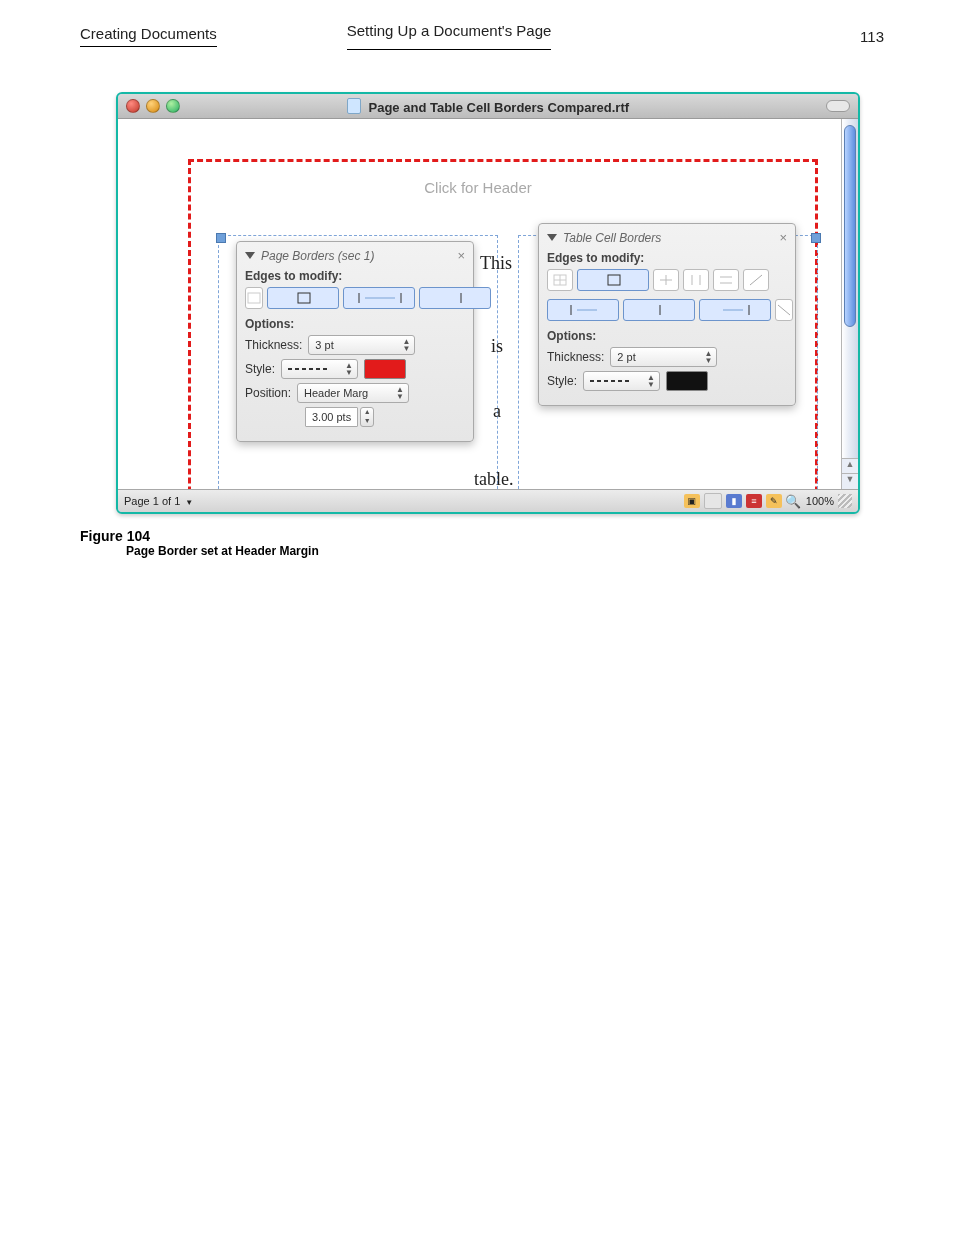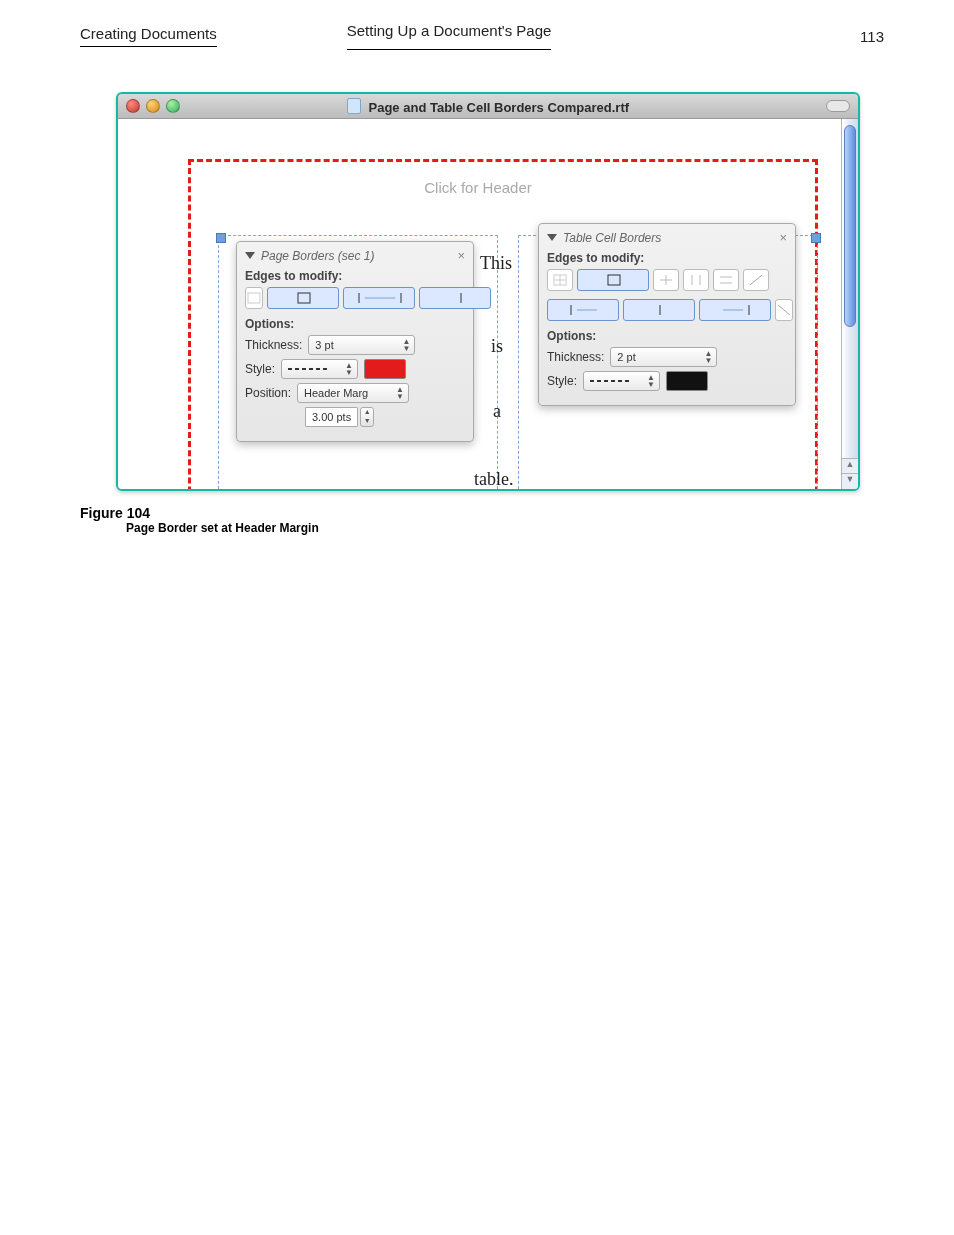--- a/index.html
+++ b/index.html
@@ -324,20 +324,36 @@
         </div>
       </div>
 
       <div class="vscroll">
         <div class="thumb"></div>
         <div class="btn up">▲</div>
         <div class="btn dn">▼</div>
       </div>
     </div>
 
+    <div class="statusbar">
+      <span>
+        <span>Page 1 of 1</span>
+        <span class="tri">▼</span>
+      </span>
+      <div class="status-right">
+        <div class="sico" style="background:#f5c15b">▣</div>
+        <div class="sico" style="background:#e6e6e6;border:1px solid #bbb"></div>
+        <div class="sico" style="background:#5a7bd0;color:#fff">▮</div>
+        <div class="sico" style="background:#c33;color:#fff">≡</div>
+        <div class="sico" style="background:#f5c15b">✎</div>
+        <div class="sico" style="color:#3b77c9;font-size:13px">🔍</div>
+        <span>100%</span>
+        <div class="corner"></div>
+      </div>
+    </div>
   </div>
 
   <div class="caption">
     <div class="fig">Figure 104</div>
     <div class="desc">Page Border set at Header Margin</div>
   </div>
 
 </div>
 
 </body></html>

